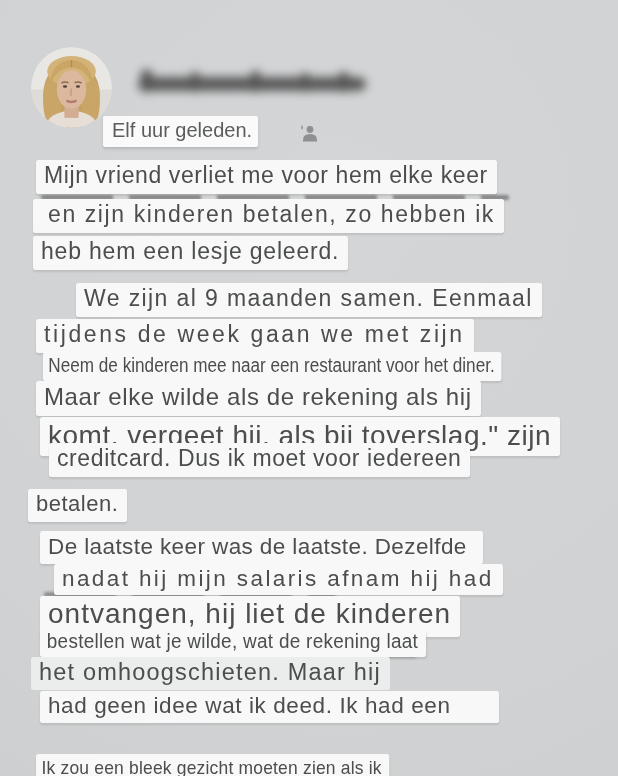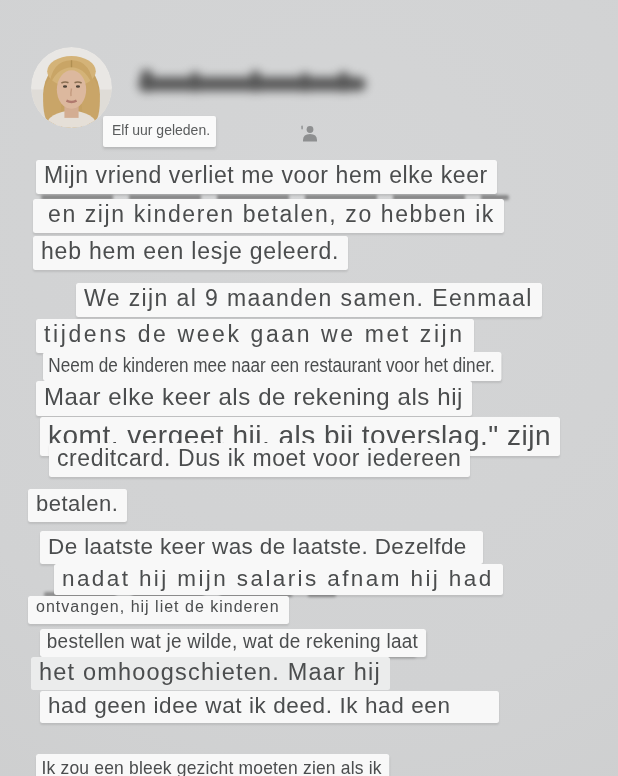--- a/index.html
+++ b/index.html
@@ -17,21 +17,21 @@
   .uname{position:absolute;left:133px;top:66px;width:242px;height:34px;filter:blur(5px);opacity:.82;}
   .uname .bar{position:absolute;left:5px;top:11px;width:228px;height:14px;background:#3d3d3d;border-radius:7px;}
   .uname .t{position:absolute;background:#3a3a3a;border-radius:3px;}
   .uname .t1{left:8px;top:4px;width:11px;height:22px;}
   .uname .t2{left:58px;top:6px;width:8px;height:20px;}
   .uname .t3{left:118px;top:5px;width:9px;height:21px;}
   .uname .t4{left:168px;top:7px;width:8px;height:19px;}
   .uname .t5{left:206px;top:6px;width:9px;height:20px;}
   .tsbox{
     position:absolute;left:103px;top:116px;height:23px;
-    background:#fafafa;color:#5a5c5d;font-size:14px;line-height:23px;
+    background:#fafafa;color:#5a5c5d;font-size:20px;line-height:23px;
     padding:3px 6px 5px 9px;border-radius:2px;
     box-shadow:0 2px 3px rgba(80,80,80,.22);white-space:nowrap;
   }
   .privicon{position:absolute;left:299px;top:122px;width:21px;height:23px;filter:blur(.5px);opacity:.8;}
   
   .ln{
     position:absolute;background:#f8f8f8;color:#4b4d4e;white-space:nowrap;
     padding:3px 9px 5px 8px;border-radius:2.5px;line-height:1.12;
     box-shadow:0 2px 2px rgba(70,70,70,.14);z-index:2;
   }
@@ -40,21 +40,21 @@
   .l3 {left:33px;top:236px;font-size:23px;letter-spacing:.8px;}
   .l4 {left:36px;top:283px;font-size:23px;letter-spacing:1.4px;margin-left:40px;}
   .l5 {left:36px;top:319px;font-size:23px;letter-spacing:2.6px;}
   .l6 {left:43px;top:352px;font-size:19.5px;letter-spacing:0;transform:scaleX(.88);transform-origin:left top;padding:3px 8px 4px 6px;}
   .l7 {left:36px;top:381px;font-size:24px;letter-spacing:.6px;}
   .l8 {left:40px;top:417px;font-size:28px;letter-spacing:.5px;}
   .l9 {left:40px;top:443px;font-size:23px;letter-spacing:.6px;margin-left:9px;}
   .l10{left:28px;top:489px;font-size:22px;letter-spacing:.5px;}
   .l11{left:40px;top:531px;font-size:22.5px;letter-spacing:.4px;padding-right:16px;}
   .l12{left:54px;top:564px;font-size:22.5px;letter-spacing:2.4px;padding-top:2px;padding-bottom:4px;}
-  .l13{left:28px;top:596px;font-size:16px;letter-spacing:1px;padding-top:2px;padding-bottom:8px;}
+  .l13{left:40px;top:596px;font-size:28px;letter-spacing:1px;padding-top:2px;padding-bottom:8px;}
   .l14{left:40px;top:629px;font-size:19.5px;letter-spacing:.3px;transform:scaleX(.97);transform-origin:left top;padding:2px 8px 4px 7px;}
   .l15{left:31px;top:657px;font-size:23.5px;letter-spacing:1.2px;background:#ebecec;box-shadow:none;padding-top:2px;}
   .l16{left:40px;top:691px;font-size:22.5px;letter-spacing:.6px;padding-right:48px;padding-top:2px;}
   .l17{left:45px;top:721px;font-size:24px;letter-spacing:.5px;padding-top:2px;}
   .l18{left:36px;top:754px;font-size:19px;letter-spacing:.2px;transform:scaleX(.92);transform-origin:left top;padding:3px 8px 6px 6px;z-index:3;}
   
   .ghost{
     position:absolute;height:5px;border-radius:2px;filter:blur(1.6px);opacity:.5;z-index:1;
     background:repeating-linear-gradient(90deg,#383838 0 72px,transparent 72px 88px);
   }
@@ -117,21 +117,21 @@
   <div class="ghost g2"></div>
   <div class="ghost g3"></div>
   <div class="ghost g4"></div>
 
   <div class="ln l1">Mijn vriend verliet me voor hem elke keer</div>
   <div class="ln l2">en zijn kinderen betalen, zo hebben ik</div>
   <div class="ln l3">heb hem een lesje geleerd.</div>
   <div class="ln l4">We zijn al 9 maanden samen. Eenmaal</div>
   <div class="ln l5">tijdens de week gaan we met zijn</div>
   <div class="ln l6">Neem de kinderen mee naar een restaurant voor het diner.</div>
-  <div class="ln l7">Maar elke keer als de rekening als hij</div>
+  <div class="ln l7">Maar elke wilde als de rekening als hij</div>
   <div class="ln l8">komt, vergeet hij, als bij toverslag." zijn</div>
   <div class="ln l9">creditcard. Dus ik moet voor iedereen</div>
   <div class="ln l10">betalen.</div>
   <div class="ln l11">De laatste keer was de laatste. Dezelfde</div>
   <div class="ln l12">nadat hij mijn salaris afnam hij had</div>
   <div class="ln l13">ontvangen, hij liet de kinderen</div>
   <div class="ln l14">bestellen wat je wilde, wat de rekening laat</div>
   <div class="ln l15">het omhoogschieten. Maar hij</div>
   <div class="ln l16">had geen idee wat ik deed. Ik had een</div>
   <div class="ln l18">Ik zou een bleek gezicht moeten zien als ik</div>

